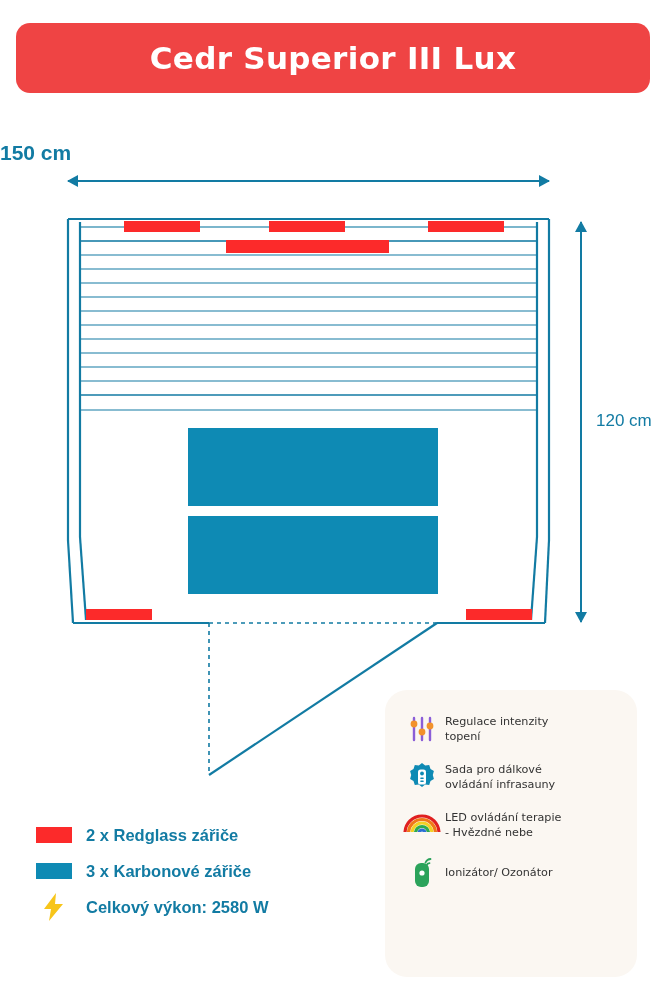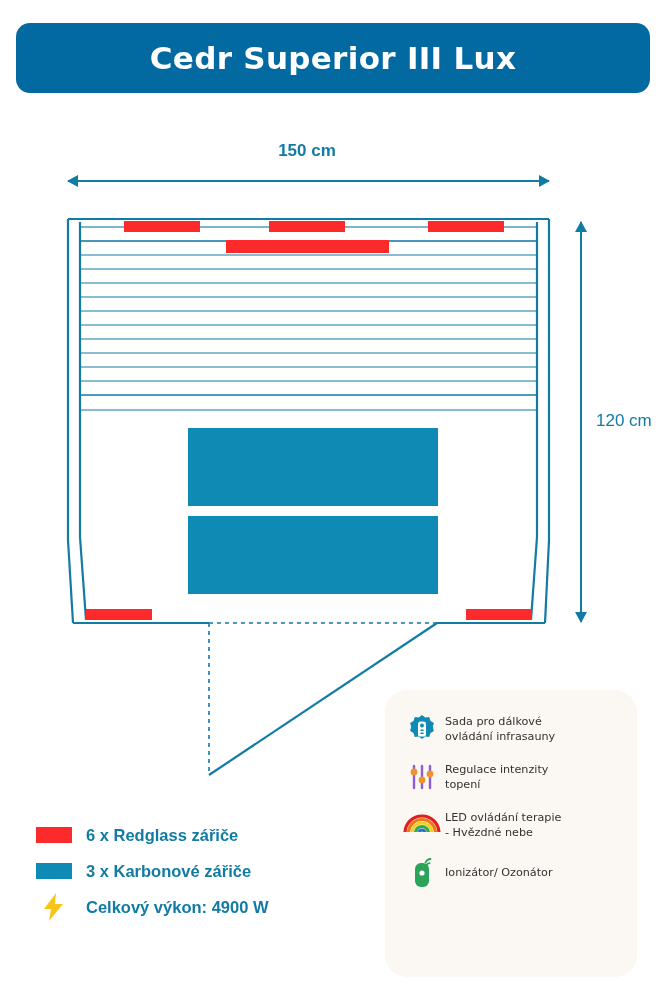--- a/index.html
+++ b/index.html
@@ -15,42 +15,42 @@
     width: 666px;
     height: 1000px;
     background: #ffffff;
   }
 
   
   .title-banner {
     position: absolute;
     left: 16px; top: 23px;
     width: 634px; height: 70px;
-    background: #0369a1;
+    background: #ef4444;
     border-radius: 14px;
     display: flex;
     align-items: center;
     justify-content: center;
   }
   .title-text {
     color: #ffffff;
     font-size: 31px;
     font-weight: bold;
     letter-spacing: 0.3px;
     font-family: "DejaVu Sans", sans-serif;
   }
 
   
   .dim-top-label {
     position: absolute;
     left: 0; top: 141px;
     width: 614px;
-    text-align: center;
+    text-align: left;
     color: #127ba3;
-    font-size: 17px;
+    font-size: 21px;
     font-weight: bold;
   }
   .dim-right-label {
     position: absolute;
     left: 596px; top: 411px;
     color: #127ba3;
     font-size: 17px;
     font-weight: normal;
   }
 
@@ -219,71 +219,71 @@
       <rect x="428" y="221" width="76" height="11"></rect>
       <rect x="226" y="240" width="163" height="13"></rect>
       <rect x="86" y="609" width="66" height="11"></rect>
       <rect x="466" y="609" width="66" height="11"></rect>
     </g>
   </svg>
 
   <div class="legend">
     <div class="legend-row">
       <div class="legend-swatch sw-red"></div>
-      <div class="legend-label">6 x Redglass zářiče</div>
+      <div class="legend-label">2 x Redglass zářiče</div>
     </div>
     <div class="legend-row">
       <div class="legend-swatch sw-blue"></div>
       <div class="legend-label">3 x Karbonové zářiče</div>
     </div>
     <div class="legend-row">
       <div class="legend-swatch sw-bolt">
         <svg width="20" height="28" viewBox="0 0 20 28" xmlns="http://www.w3.org/2000/svg">
           <polygon points="12,0 0,16 7,16 5,28 19,11 11,11" fill="#f7c51a"></polygon>
         </svg>
       </div>
-      <div class="legend-label">Celkový výkon: 4900 W</div>
+      <div class="legend-label">Celkový výkon: 2580 W</div>
     </div>
   </div>
 
   <div class="features-card">
-
-    <div class="feature-row">
-      <div class="feature-icon">
-        <svg width="32" height="32" viewBox="0 0 32 32" xmlns="http://www.w3.org/2000/svg">
-          <path d="M16 2 l3.2 2.4 4-0.3 1.3 3.8 3.4 2.2 -1.1 3.9 1.1 3.9 -3.4 2.2 -1.3 3.8 -4 -0.3 -3.2 2.4 -3.2 -2.4 -4 0.3 -1.3 -3.8 -3.4 -2.2 1.1 -3.9 -1.1 -3.9 3.4 -2.2 1.3 -3.8 4 0.3z" fill="#0e8ab4"></path>
-          <rect x="12" y="8.5" width="8" height="15" rx="2.6" fill="#ffffff"></rect>
-          <circle cx="16" cy="12.5" r="1.9" fill="#0e8ab4"></circle>
-          <rect x="14.2" y="16.5" width="3.6" height="1.6" rx="0.8" fill="#0e8ab4"></rect>
-          <rect x="14.2" y="19.4" width="3.6" height="1.6" rx="0.8" fill="#0e8ab4"></rect>
-        </svg>
-      </div>
-      <div class="feature-text">Sada pro dálkové
-ovládání infrasauny</div>
-    </div>
 
     <div class="feature-row">
       <div class="feature-icon">
         <svg width="30" height="30" viewBox="0 0 30 30" xmlns="http://www.w3.org/2000/svg">
           <g stroke="#8b5ed8" stroke-width="2.4" stroke-linecap="round">
             <line x1="7" y1="4" x2="7" y2="26"></line>
             <line x1="15" y1="4" x2="15" y2="26"></line>
             <line x1="23" y1="4" x2="23" y2="26"></line>
           </g>
           <circle cx="7" cy="10" r="3.4" fill="#f2922c"></circle>
           <circle cx="15" cy="18" r="3.4" fill="#f2922c"></circle>
           <circle cx="23" cy="12" r="3.4" fill="#f2922c"></circle>
         </svg>
       </div>
       <div class="feature-text">Regulace intenzity
 topení</div>
     </div>
 
     <div class="feature-row">
       <div class="feature-icon">
+        <svg width="32" height="32" viewBox="0 0 32 32" xmlns="http://www.w3.org/2000/svg">
+          <path d="M16 2 l3.2 2.4 4-0.3 1.3 3.8 3.4 2.2 -1.1 3.9 1.1 3.9 -3.4 2.2 -1.3 3.8 -4 -0.3 -3.2 2.4 -3.2 -2.4 -4 0.3 -1.3 -3.8 -3.4 -2.2 1.1 -3.9 -1.1 -3.9 3.4 -2.2 1.3 -3.8 4 0.3z" fill="#0e8ab4"></path>
+          <rect x="12" y="8.5" width="8" height="15" rx="2.6" fill="#ffffff"></rect>
+          <circle cx="16" cy="12.5" r="1.9" fill="#0e8ab4"></circle>
+          <rect x="14.2" y="16.5" width="3.6" height="1.6" rx="0.8" fill="#0e8ab4"></rect>
+          <rect x="14.2" y="19.4" width="3.6" height="1.6" rx="0.8" fill="#0e8ab4"></rect>
+        </svg>
+      </div>
+      <div class="feature-text">Sada pro dálkové
+ovládání infrasauny</div>
+    </div>
+
+    <div class="feature-row">
+      <div class="feature-icon">
         <svg width="40" height="22" viewBox="0 0 40 22" xmlns="http://www.w3.org/2000/svg">
           <g clip-path="url(#rainbowClip)" fill="none" stroke-width="3.2">
             <path d="M3 19 a17 17 0 0 1 34 0" stroke="#e02020"></path>
             <path d="M6.5 19 a13.5 13.5 0 0 1 27 0" stroke="#f07818"></path>
             <path d="M10 19 a10 10 0 0 1 20 0" stroke="#f2d024"></path>
             <path d="M13.5 19 a6.5 6.5 0 0 1 13 0" stroke="#2faa4e"></path>
             <path d="M17 19 a3 3 0 0 1 6 0" stroke="#2a6fd4"></path>
           </g>
         </svg>
       </div>

